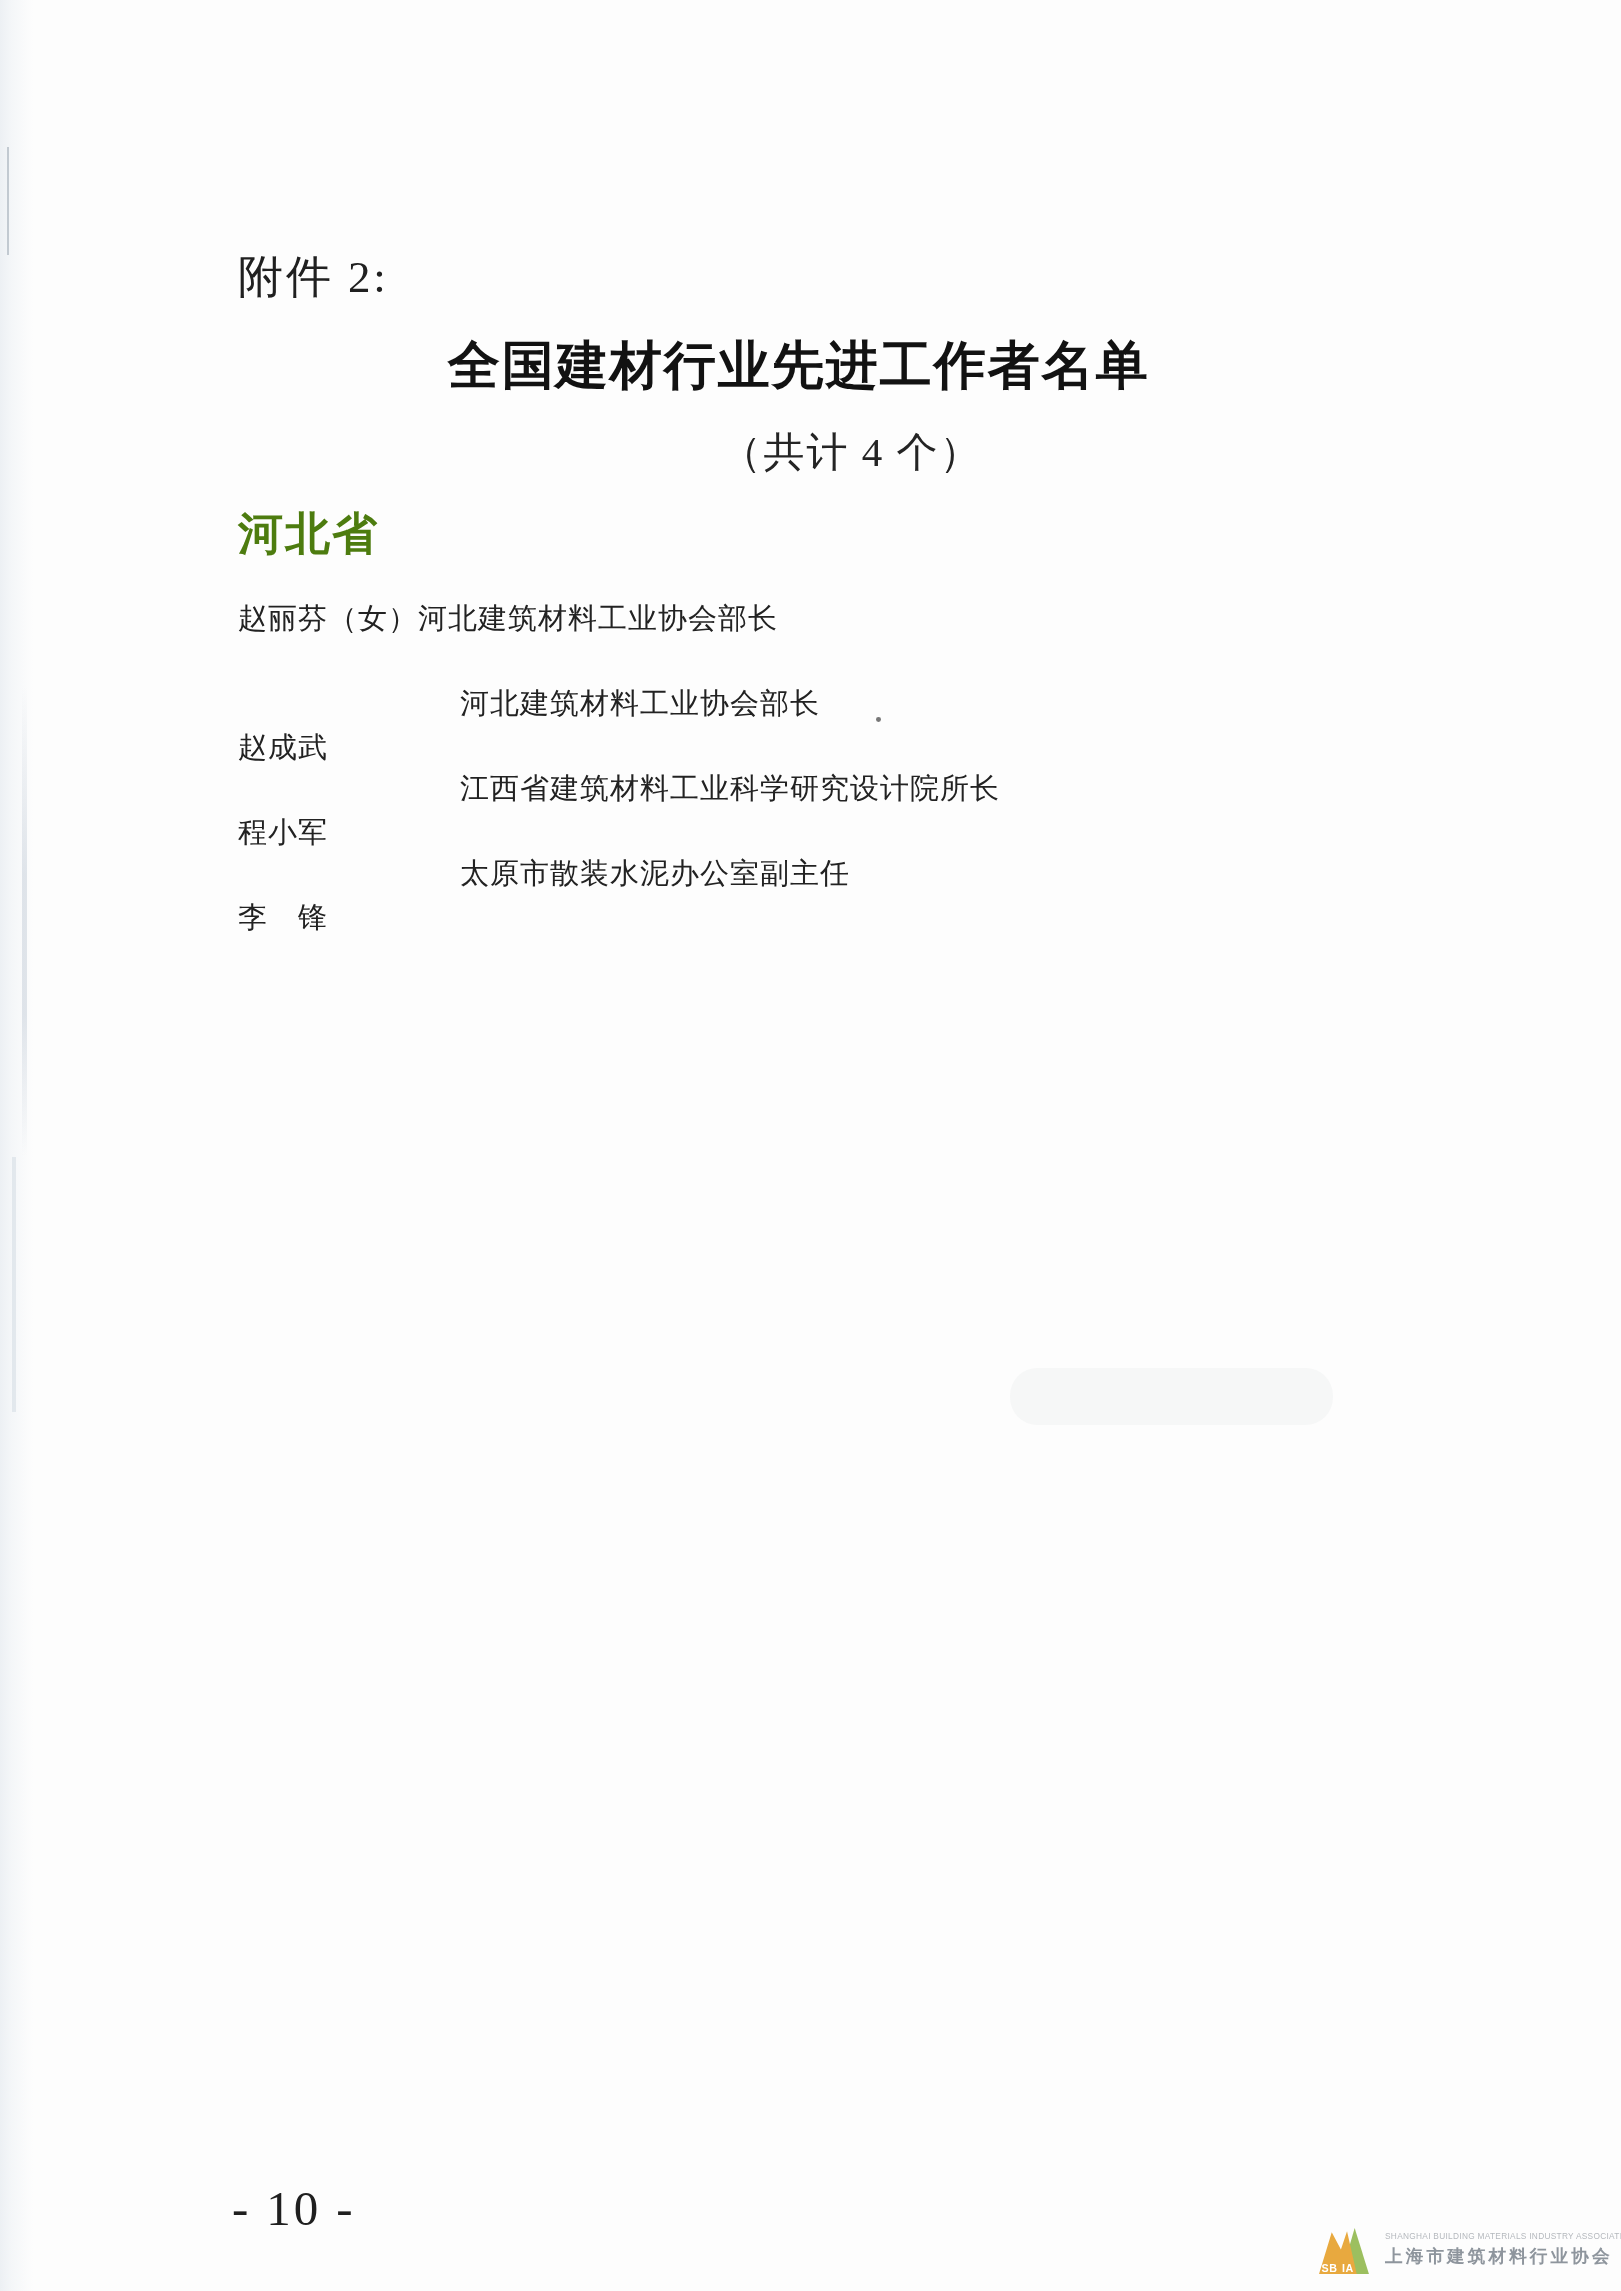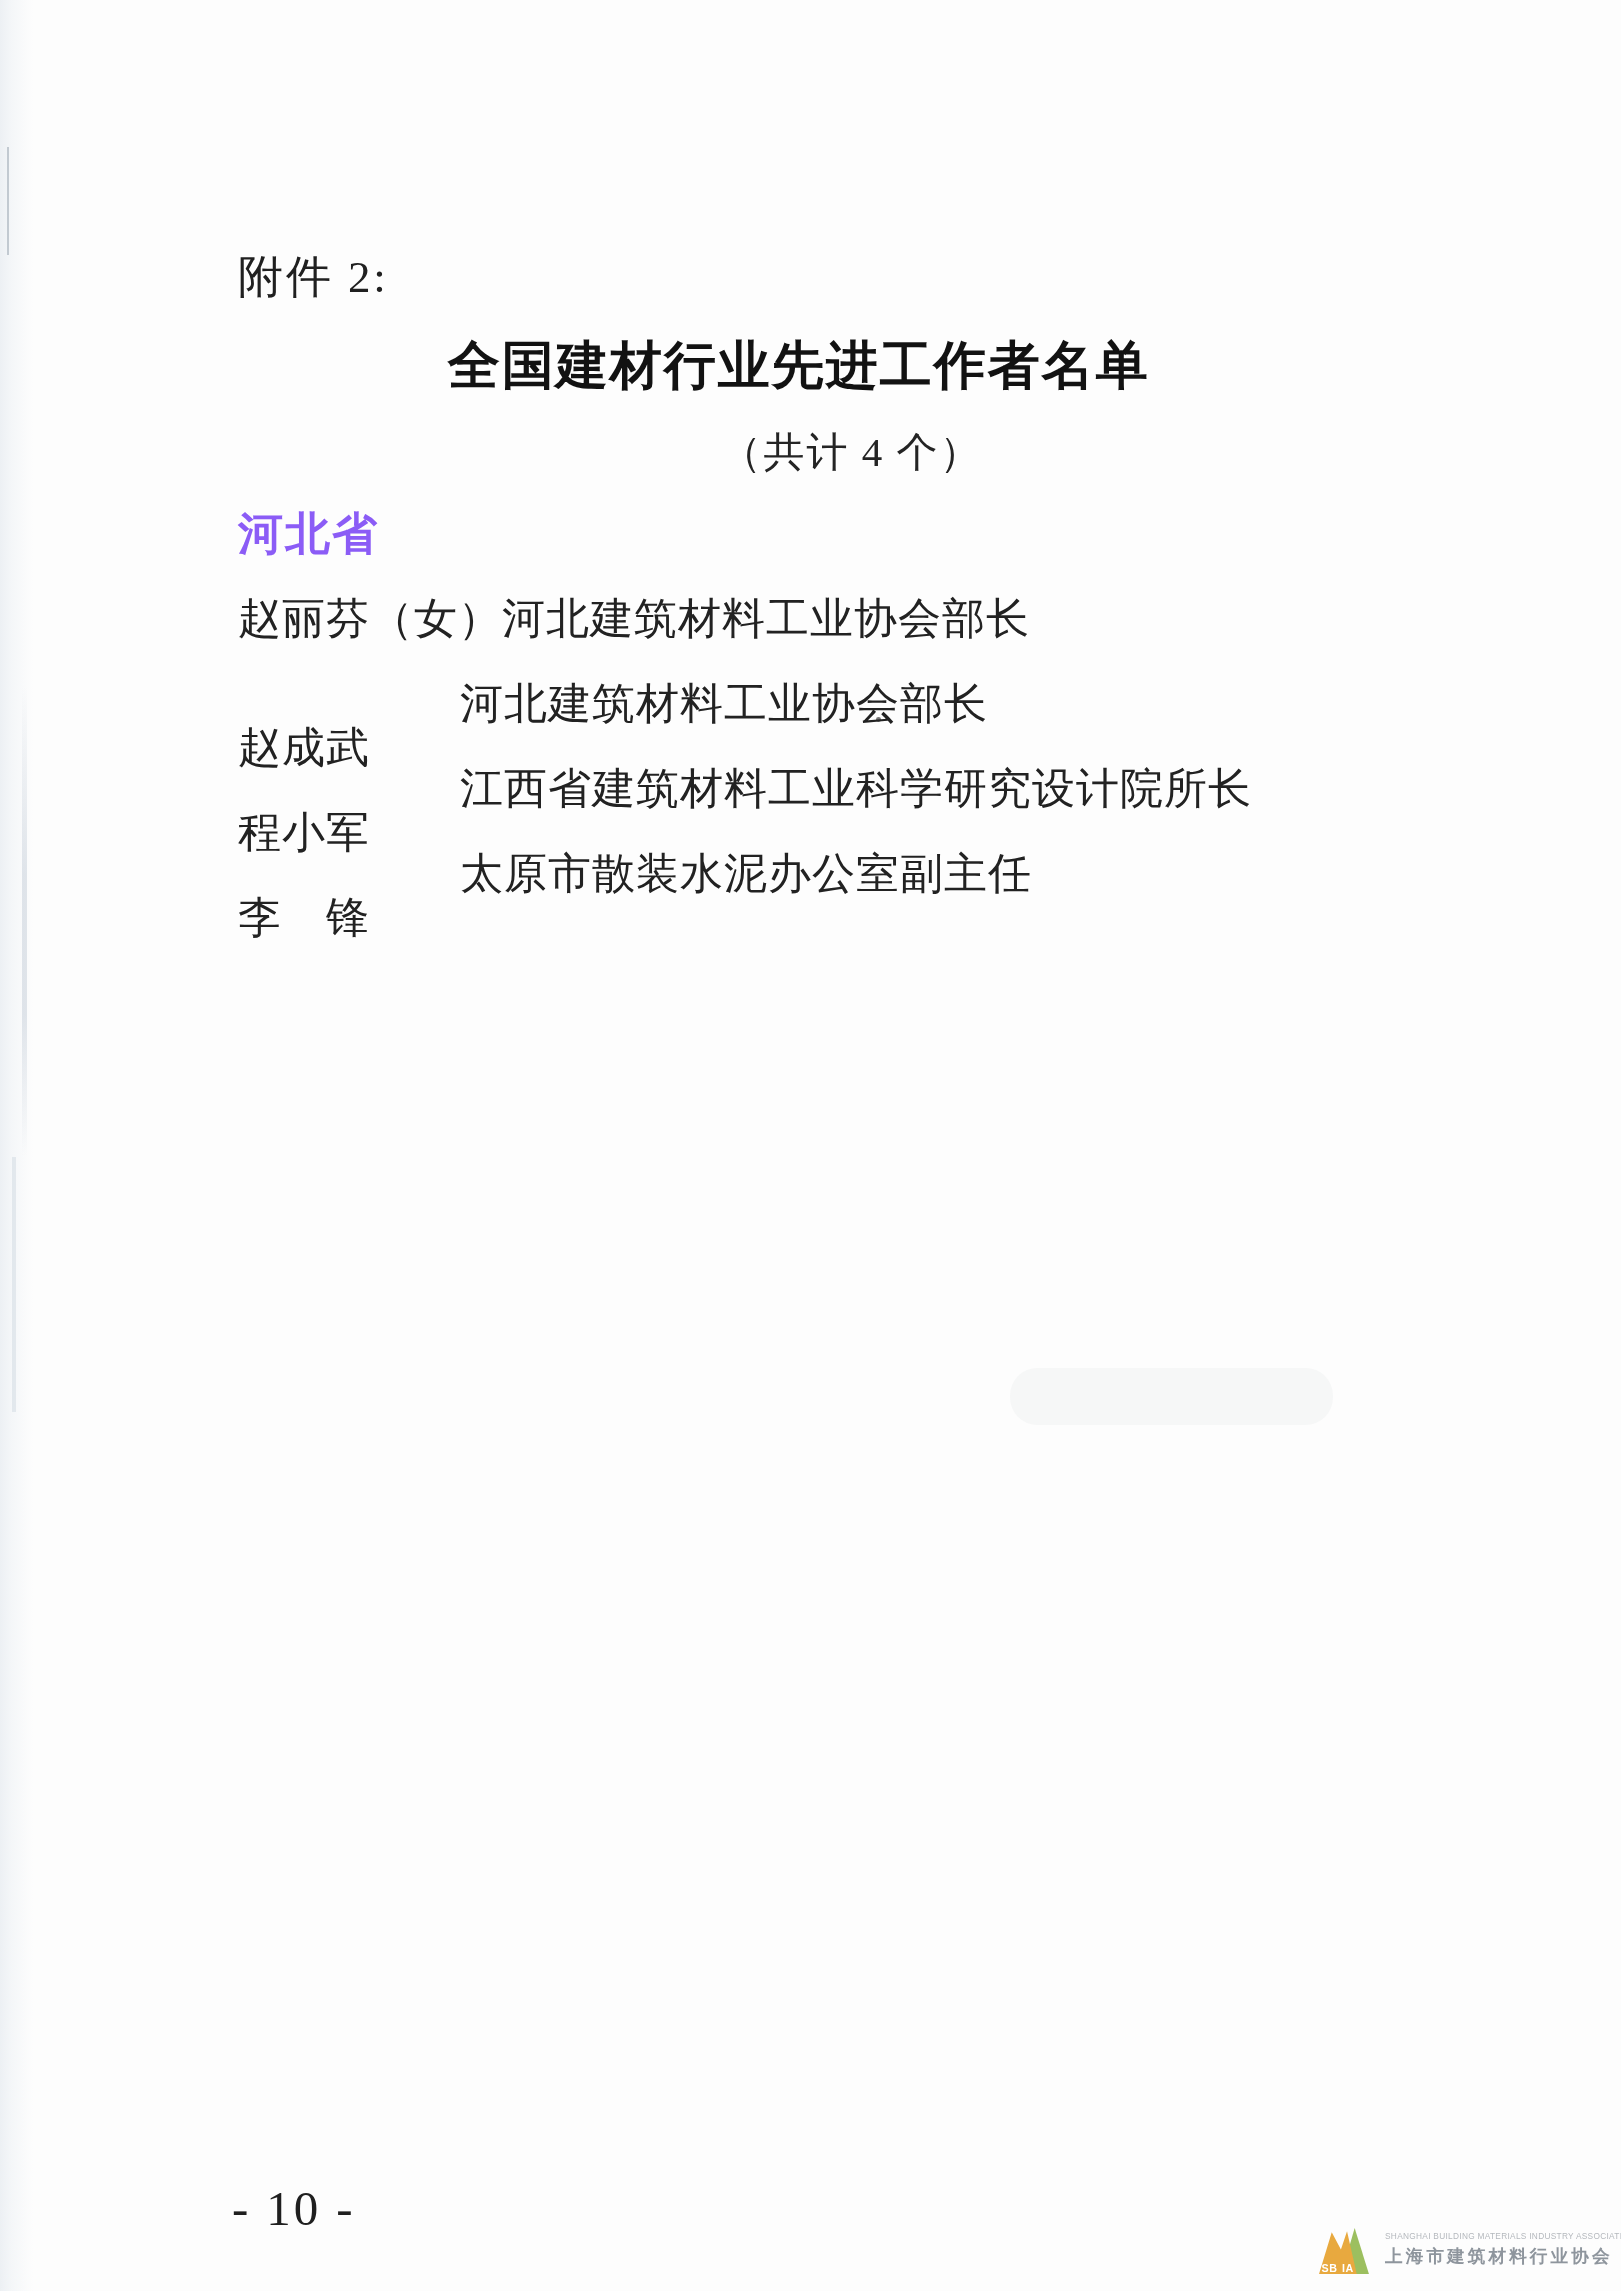--- a/index.html
+++ b/index.html
@@ -65,24 +65,24 @@
     color:#242424;
   }
 
   .list{
     position:absolute; left:238px; top:506px; right:78px;
   }
   .row{ height:85px; white-space:nowrap; }
   .province{
     font-family:"Liberation Sans","DejaVu Sans",sans-serif;
     font-weight:700; font-size:45px; letter-spacing:2px;
-    color:#8b5cf6; line-height:55px;
+    color:#4d7c0f; line-height:55px;
   }
   .entry{
-    font-size:43px; color:#222; line-height:55px; letter-spacing:1px;
+    font-size:29px; color:#222; line-height:55px; letter-spacing:1px;
   }
   .entry .name{ display:inline-block; vertical-align:top; }
   .entry .name.gapped{ width:222px;margin-top:44px; }
 
   .page-number{
     position:absolute; left:232px; top:2180px;
     font-size:49px; letter-spacing:2.9px; color:#1f1f1f;
   }
 
   .logo{

